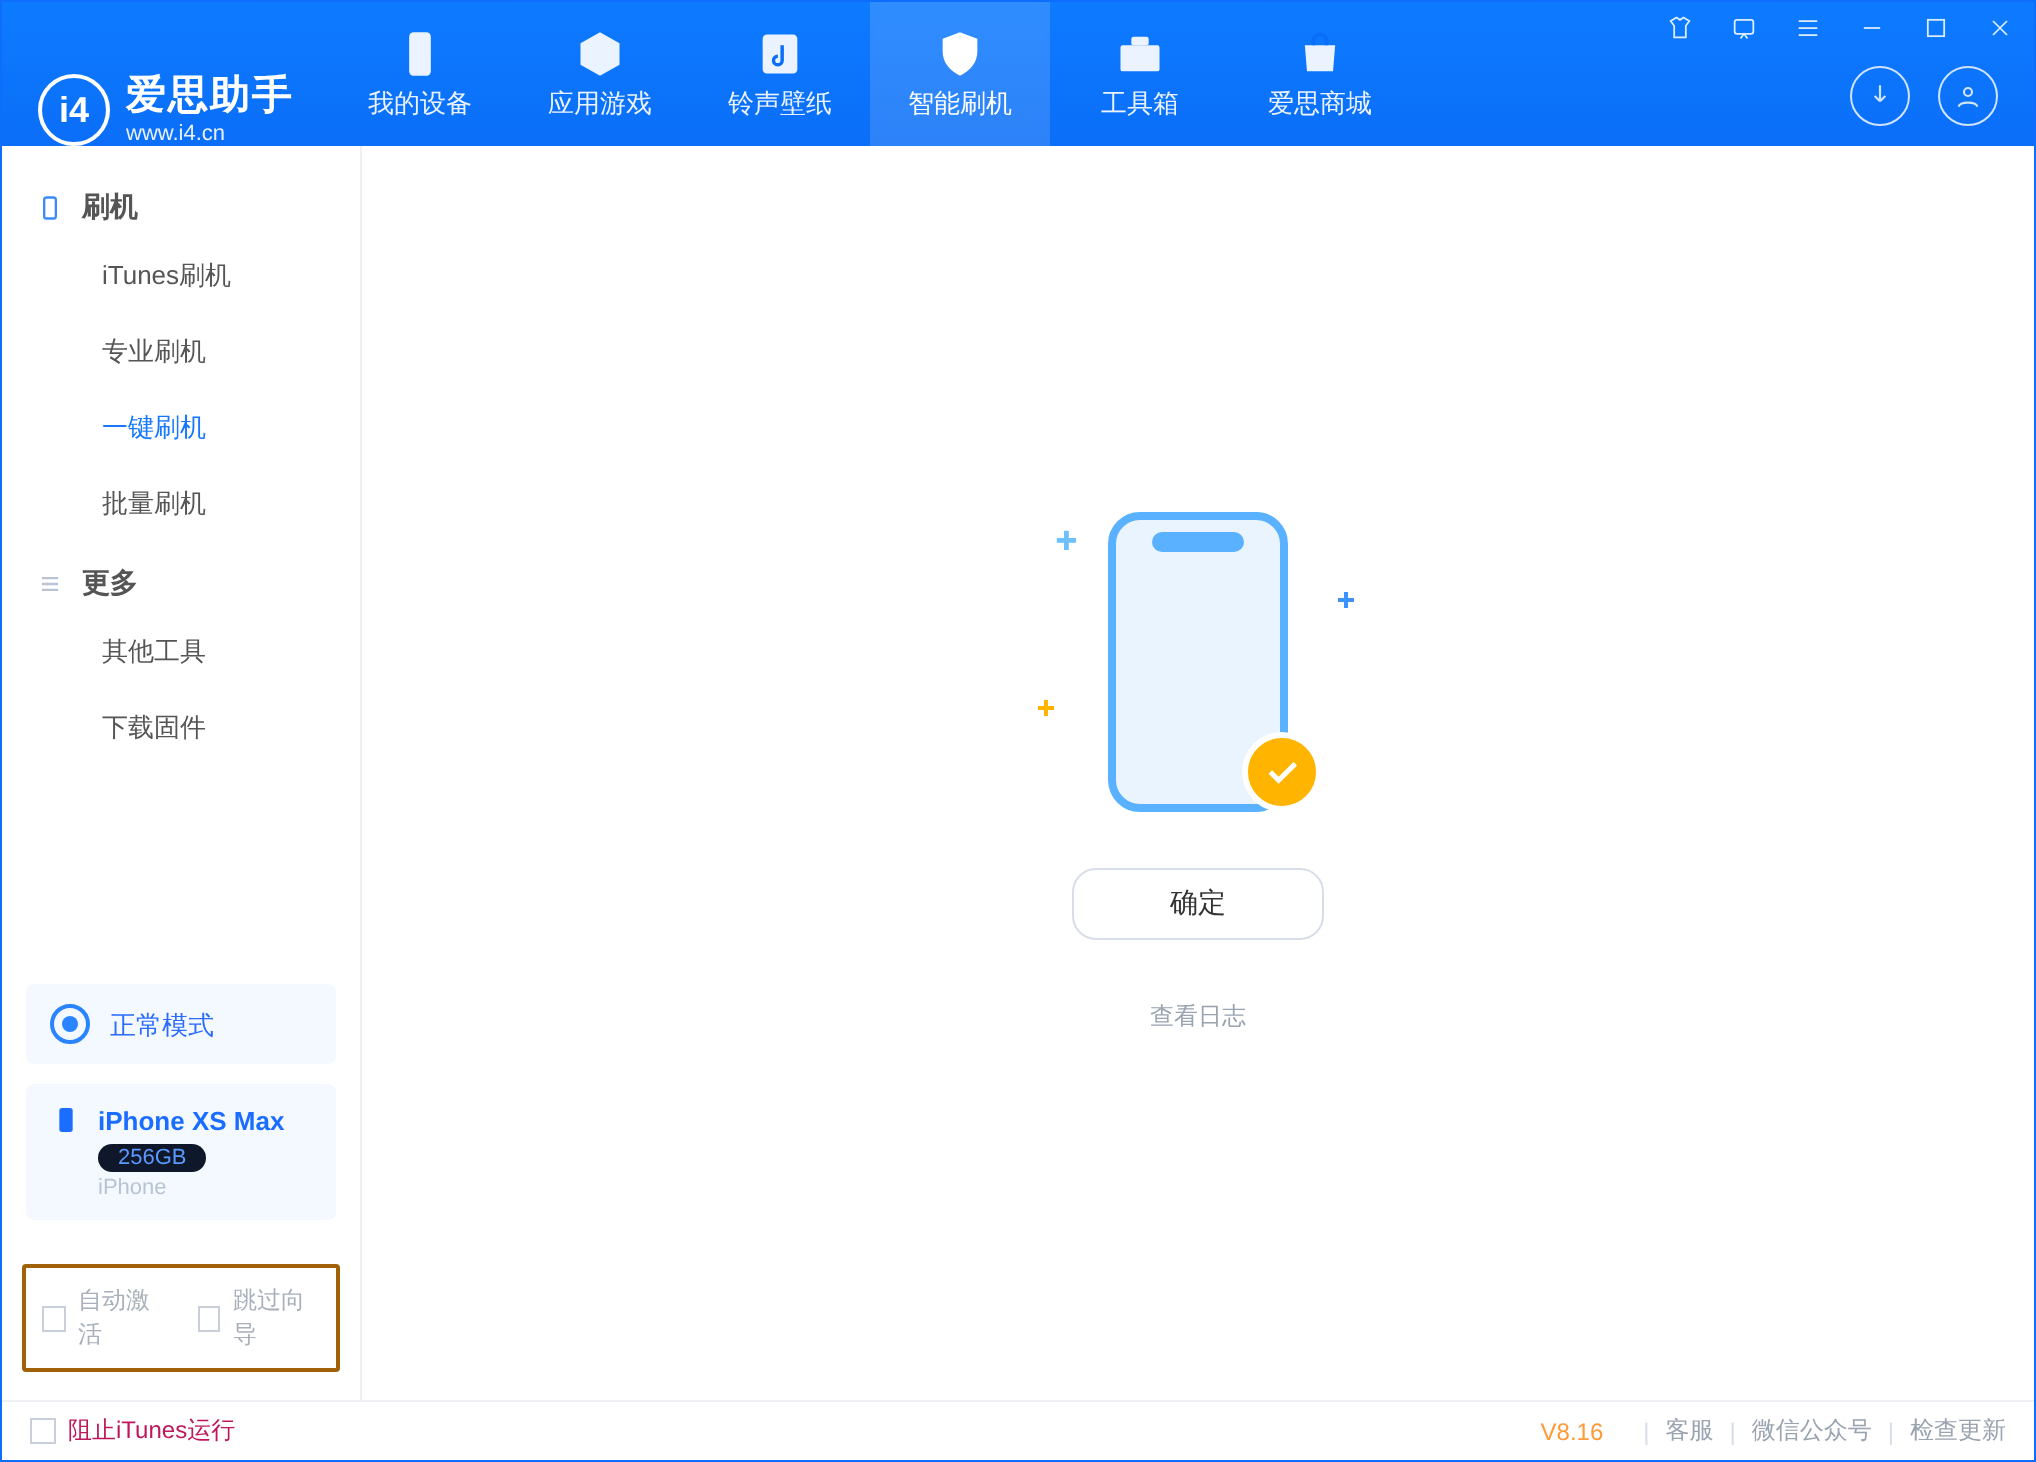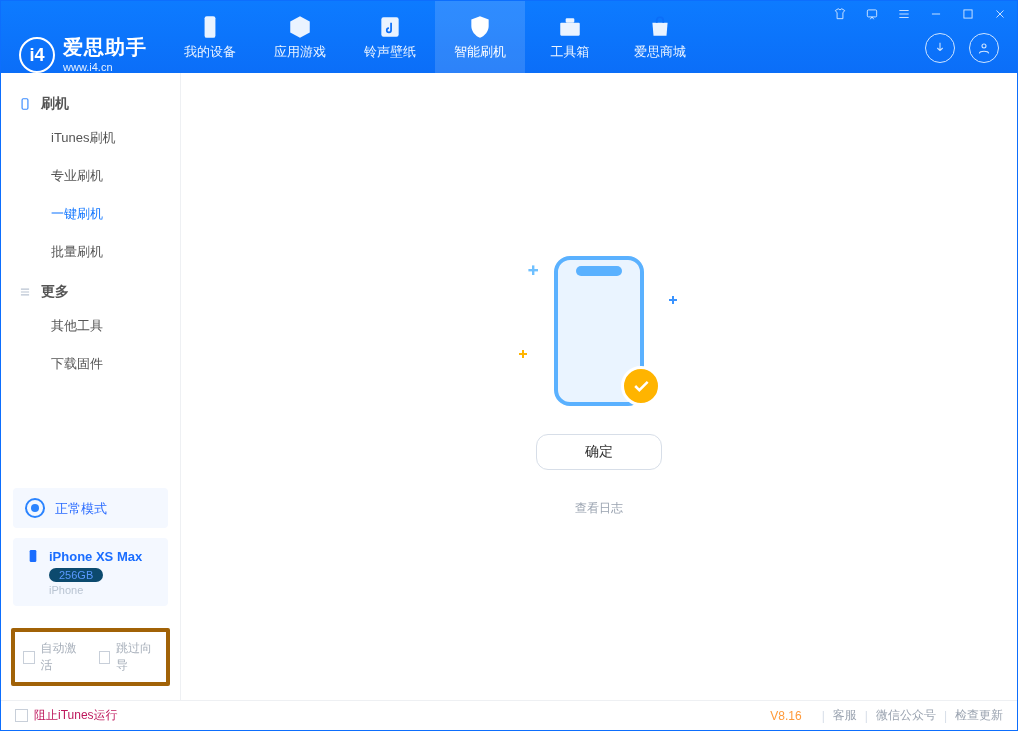--- a/index.html
+++ b/index.html
@@ -71,28 +71,28 @@
 }
 .mode-card { display:flex; align-items:flex-end; gap:10px; color:#2b6cff; }
 .mode-card .dot {
   width:20px; height:20px; border:2px solid #2b84ff; border-radius:50%;
   display:flex; align-items:center; justify-content:center;
 }
 .mode-card .dot::after{ content:""; width:8px; height:8px; background:#2b84ff; border-radius:50%;}
 .device-card .dev-head { display:flex; align-items:center; gap:8px; color:#1a6dff; font-weight:600;}
 .device-card .dev-head svg{ width:16px; height:16px; fill:#1a6dff;}
 .device-card .capacity {
-  display:inline-block; background:#0c4a6e; color:#5a99ff; border-radius:10px;
+  display:inline-block; background:#0f172a; color:#5a99ff; border-radius:10px;
   padding:1px 10px; font-size:11px; margin:4px 0 0 24px;
 }
 .device-card .dev-type { color:#b9c4d2; font-size:11px; margin-left:24px; margin-top:2px;}
 
 .check-row {
   margin: 12px 10px 14px; padding: 8px 8px; display:flex; gap:16px;
-  border: 4px solid #a16207; border-radius:2px;
+  border: 2px solid #a16207; border-radius:2px;
 }
 .checkbox {
   display:flex; align-items:center; gap:6px; font-size:12px; color:#a8b0bb; cursor:pointer;
 }
 .checkbox .box {
   width:13px; height:13px; border:1px solid #c8cfd9; background:#fff;
 }
 
 
 .main { flex:1; display:flex; flex-direction:column; align-items:center; justify-content:center; gap:18px; }

